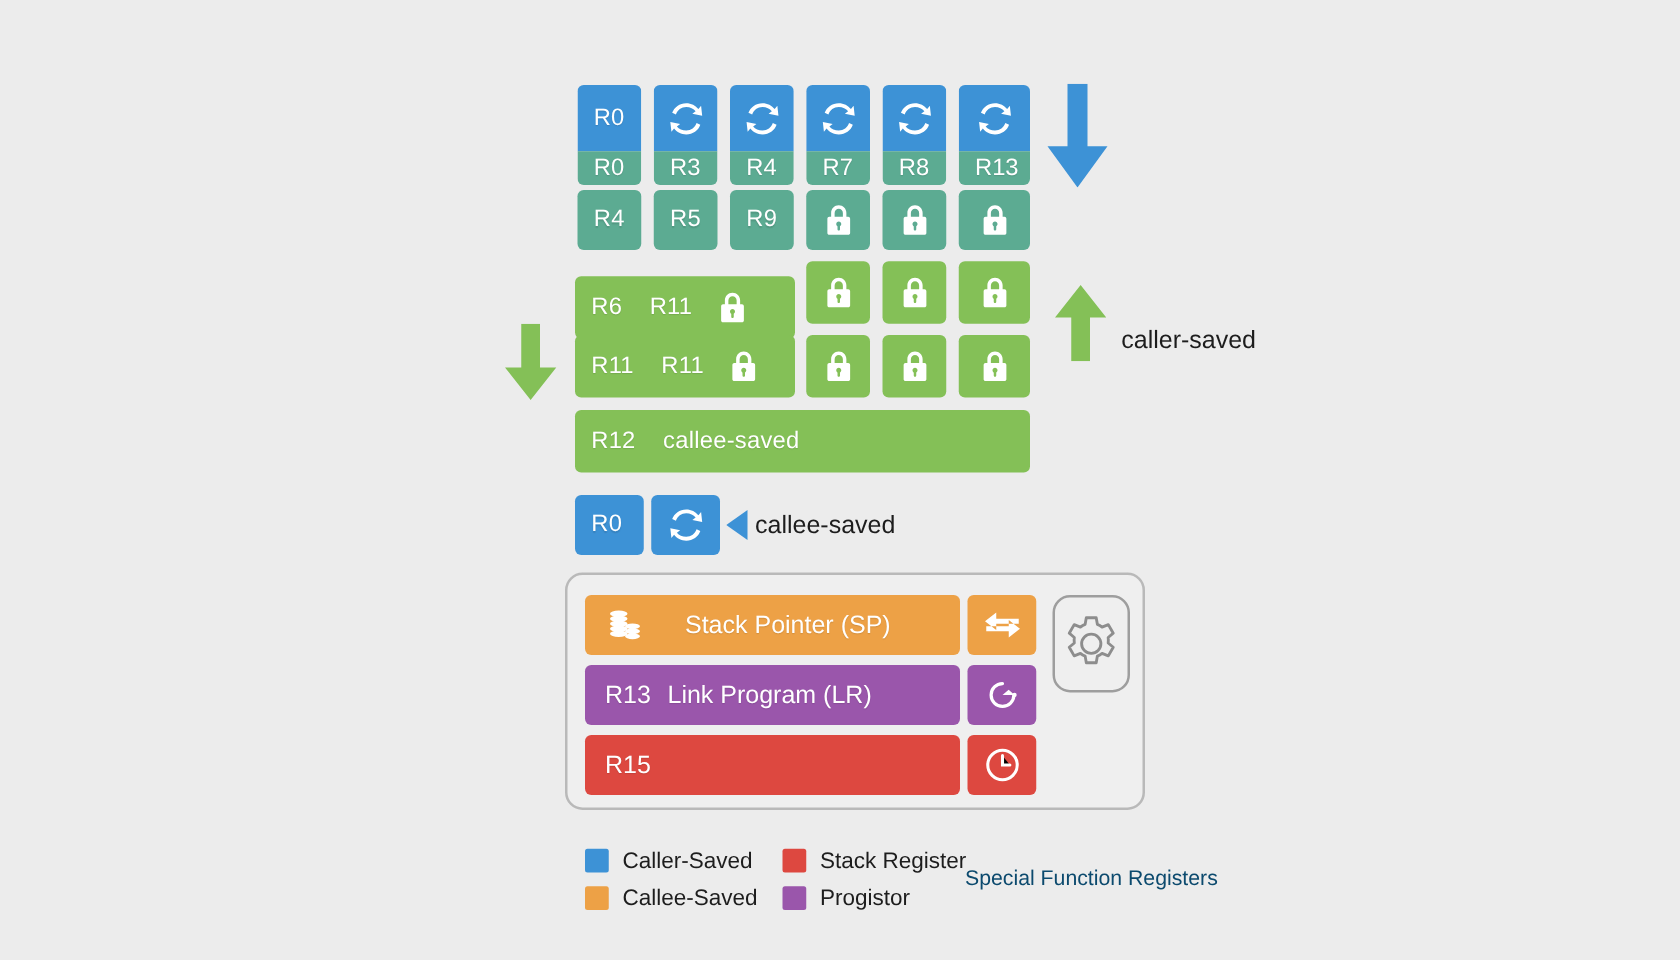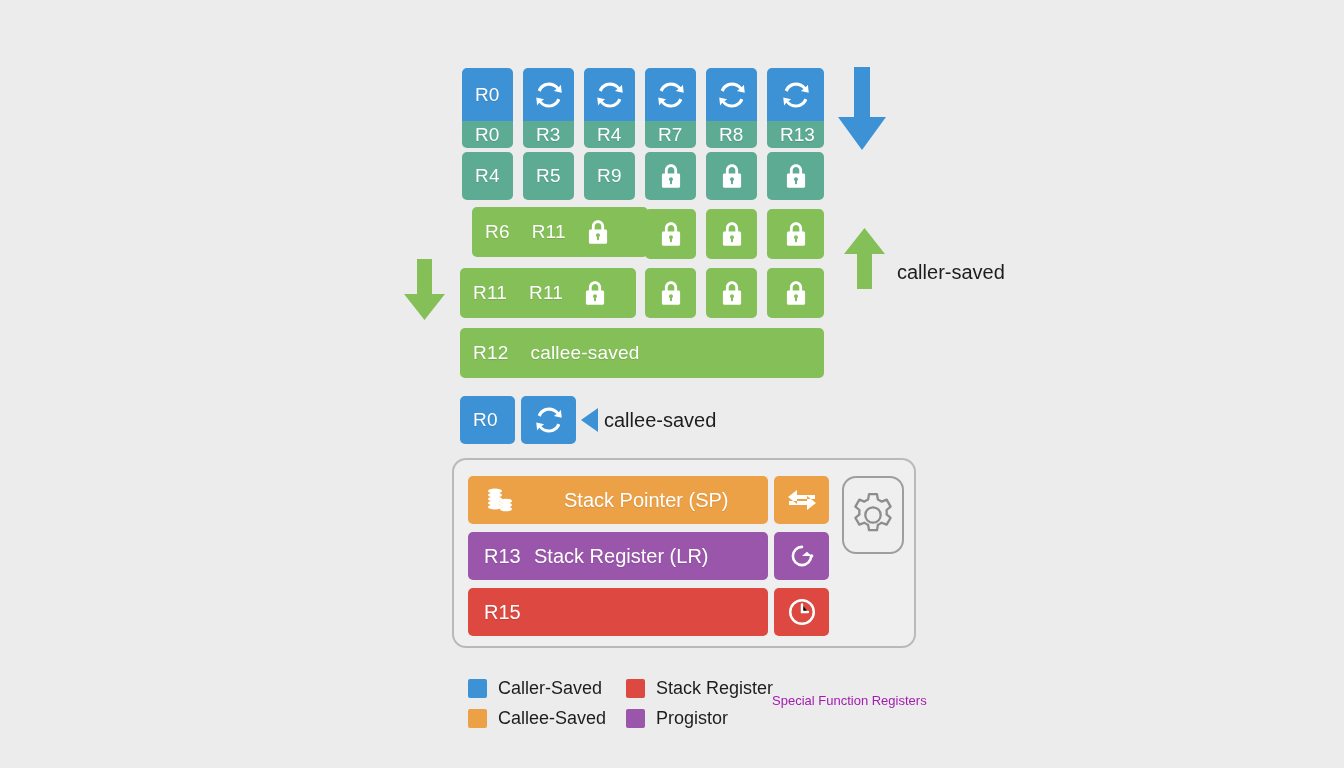--- a/index.html
+++ b/index.html
@@ -93,21 +93,21 @@
     color:#1d1d1d;
     font-size:20px;
     white-space:nowrap;
   }
 
   
   #legend{position:absolute;left:468px;top:676px;width:520px;height:60px;}
   .lg-item{position:absolute;display:flex;align-items:center;}
   .lg-sw{width:19px;height:19px;border-radius:2px;margin-right:11px;}
   .lg-tx{font-size:18px;color:#1d1d1d;white-space:nowrap;}
-  .lg-note{position:absolute;font-size:13px;color:#a21caf;white-space:nowrap;}
+  .lg-note{position:absolute;font-size:17px;color:#0c4a6e;white-space:nowrap;}
 </style>
 </head>
 <body>
 
 <div id="stage">
 
   <div class="split" style="left:462px;top:68px;width:51px;height:80px;">
     <div class="top pad">R0</div>
     <div class="bot pad">R0</div>
   </div>
@@ -181,21 +181,21 @@
       </span>
   </div>
   <div class="cell teal center" style="left:767px;top:152px;width:57px;height:48px;">
     <span class="ico">
         <svg width="24" height="26" viewBox="0 0 24 26">
           <path fill="#fff" d="M12 1.2c-3.4 0-6.1 2.7-6.1 6.1v3.1H4.4c-.8 0-1.5.7-1.5 1.5v11.4c0 .8.7 1.5 1.5 1.5h15.2c.8 0 1.5-.7 1.5-1.5V11.9c0-.8-.7-1.5-1.5-1.5h-1.5V7.3c0-3.4-2.7-6.1-6.1-6.1zm0 2.8c1.8 0 3.3 1.5 3.3 3.3v3.1H8.7V7.3c0-1.8 1.5-3.3 3.3-3.3zm0 10.2c1.1 0 2 .9 2 2 0 .8-.4 1.4-1 1.8v2.3c0 .6-.4 1-1 1s-1-.4-1-1V18c-.6-.3-1-1-1-1.8 0-1.1.9-2 2-2z"></path>
         </svg>
       </span>
   </div>
 
-  <div class="cell green" style="left:460px;top:207px;width:176px;height:50px;margin-left:12px;">
+  <div class="cell green" style="left:460px;top:221px;width:176px;height:50px;">
     <span class="reg">R6</span>
     <span class="txt">R11</span>
     <span class="ico" style="margin-left:20px;">
         <svg width="24" height="26" viewBox="0 0 24 26">
           <path fill="#fff" d="M12 1.2c-3.4 0-6.1 2.7-6.1 6.1v3.1H4.4c-.8 0-1.5.7-1.5 1.5v11.4c0 .8.7 1.5 1.5 1.5h15.2c.8 0 1.5-.7 1.5-1.5V11.9c0-.8-.7-1.5-1.5-1.5h-1.5V7.3c0-3.4-2.7-6.1-6.1-6.1zm0 2.8c1.8 0 3.3 1.5 3.3 3.3v3.1H8.7V7.3c0-1.8 1.5-3.3 3.3-3.3zm0 10.2c1.1 0 2 .9 2 2 0 .8-.4 1.4-1 1.8v2.3c0 .6-.4 1-1 1s-1-.4-1-1V18c-.6-.3-1-1-1-1.8 0-1.1.9-2 2-2z"></path>
         </svg>
       </span>
   </div>
   <div class="cell green center" style="left:645px;top:209px;width:51px;height:50px;">
     <span class="ico">
@@ -299,33 +299,33 @@
             <ellipse cx="11" cy="9" rx="7" ry="2.6"></ellipse>
             <ellipse cx="11" cy="13" rx="7" ry="2.6"></ellipse>
             <ellipse cx="11" cy="17" rx="7" ry="2.6"></ellipse>
             <ellipse cx="11" cy="21" rx="7" ry="2.6"></ellipse>
             <ellipse cx="22" cy="15" rx="6" ry="2.3"></ellipse>
             <ellipse cx="22" cy="19" rx="6" ry="2.3"></ellipse>
             <ellipse cx="22" cy="23" rx="6" ry="2.3"></ellipse>
           </g>
         </svg>
       </span>
-      <span class="rname" style="margin-left:30px;">Stack Pointer (SP)</span>
+      <span class="rname" style="margin-left:14px;">Stack Pointer (SP)</span>
     </div>
     <div class="sfr-btn orange" style="left:320px;top:16px;width:55px;height:48px;">
       <span class="ico">
         <svg width="30" height="24" viewBox="0 0 30 24">
             <path fill="#fff" d="M10 2 L10 7 H28 v4 H10 v5 L1 9 Z M20 8 v5 H2 v4 h18 v5 l9-7 Z"></path>
           </svg>
       </span>
     </div>
 
     <div class="sfr-row purple" style="left:14px;top:72px;width:300px;height:48px;">
       <span class="rtag">R13</span>
-      <span class="rname">Stack Register (LR)</span>
+      <span class="rname">Link Program (LR)</span>
     </div>
     <div class="sfr-btn purple" style="left:320px;top:72px;width:55px;height:48px;">
       <span class="ico">
         <svg width="30" height="30" viewBox="0 0 28 28">
           <path fill="none" stroke="#fff" stroke-width="2.4" stroke-linecap="round" d="M14 5.5 A8.5 8.5 0 1 0 22.5 14"></path>
           <path fill="#fff" d="M23 14 h-9 l4.6-4 Z"></path>
           <circle cx="23" cy="14" r="1.6" fill="#fff"></circle>
         </svg>
       </span>
     </div>

